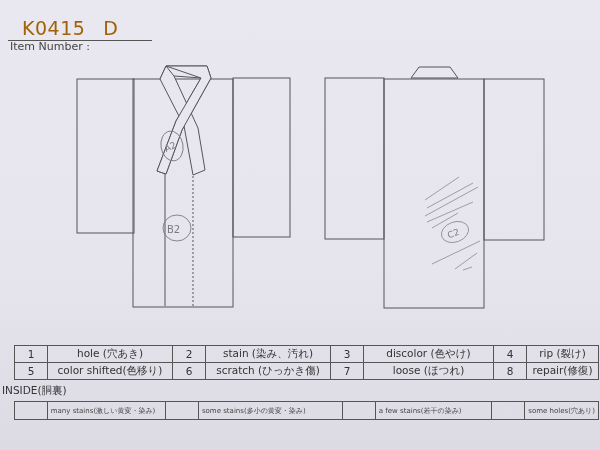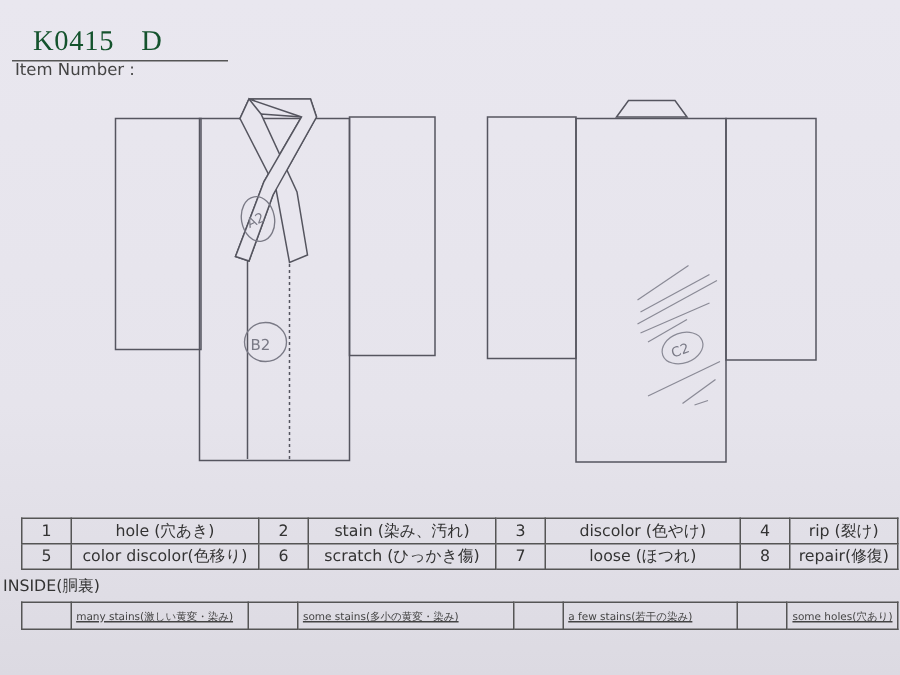--- a/index.html
+++ b/index.html
@@ -2,36 +2,36 @@
 <html><head>
 <meta charset="utf-8">
 <style>
   html, body { margin:0; padding:0; }
   body {
     width:600px; height:450px; overflow:hidden; position:relative;
     background: linear-gradient(180deg, #e9e7ef 0%, #e6e4ec 60%, #dcdae2 100%);
     font-family: "DejaVu Sans", sans-serif; color:#3a3a44;
   }
   .item-label { position:absolute; left:10px; top:4px; font-size:11px; color:#444;margin-top:36px; }
-  .item-value { position:absolute; left:22px; top:17px; font-size:19px; color:#14532d; letter-spacing:0.5px;font-family:Liberation Serif, serif; }
+  .item-value { position:absolute; left:22px; top:17px; font-size:19px; color:#a16207; letter-spacing:0.5px; }
   .item-value .suffix { margin-left:18px; }
   .item-underline { position:absolute; left:8px; top:40px; width:144px; height:1px; background:#555; }
   svg.diagram { position:absolute; left:0; top:0; }
   table.legend {
     position:absolute; left:14px; top:345px; width:585px;
     border-collapse:collapse; font-size:10.5px; color:#333;
   }
   table.legend td { border:1px solid #555; height:16px; padding:0 2px; text-align:center; white-space:nowrap; }
   td.num { width:28px; }
   .inside-label { position:absolute; left:2px; top:384px; font-size:10.5px; font-weight:normal; color:#333; }
   table.inside {
     position:absolute; left:14px; top:401px; width:585px;
     border-collapse:collapse; font-size:7px; color:#444;
   }
-  table.inside td { border:1px solid #555; height:17px; padding:0 3px; white-space:nowrap;text-decoration:underline; }
+  table.inside td { border:1px solid #555; height:17px; padding:0 3px; white-space:nowrap; }
   td.chk { width:28px; }
 </style>
 </head>
 <body>
 
 <div class="item-label">Item Number :</div>
 <div class="item-value"><span>K0415</span><span class="suffix">D</span></div>
 <div class="item-underline"></div>
 
 <svg class="diagram" width="600" height="340" viewBox="0 0 600 340">
@@ -81,21 +81,21 @@
     <td style="width:120px">hole (穴あき)</td>
     <td class="num">2</td>
     <td style="width:120px">stain (染み、汚れ)</td>
     <td class="num">3</td>
     <td style="width:125px">discolor (色やけ)</td>
     <td class="num">4</td>
     <td>rip (裂け)</td>
   </tr>
   <tr>
     <td class="num">5</td>
-    <td>color discolor(色移り)</td>
+    <td>color shifted(色移り)</td>
     <td class="num">6</td>
     <td>scratch (ひっかき傷)</td>
     <td class="num">7</td>
     <td>loose (ほつれ)</td>
     <td class="num">8</td>
     <td>repair(修復)</td>
   </tr>
 </tbody>
   </table>
 

